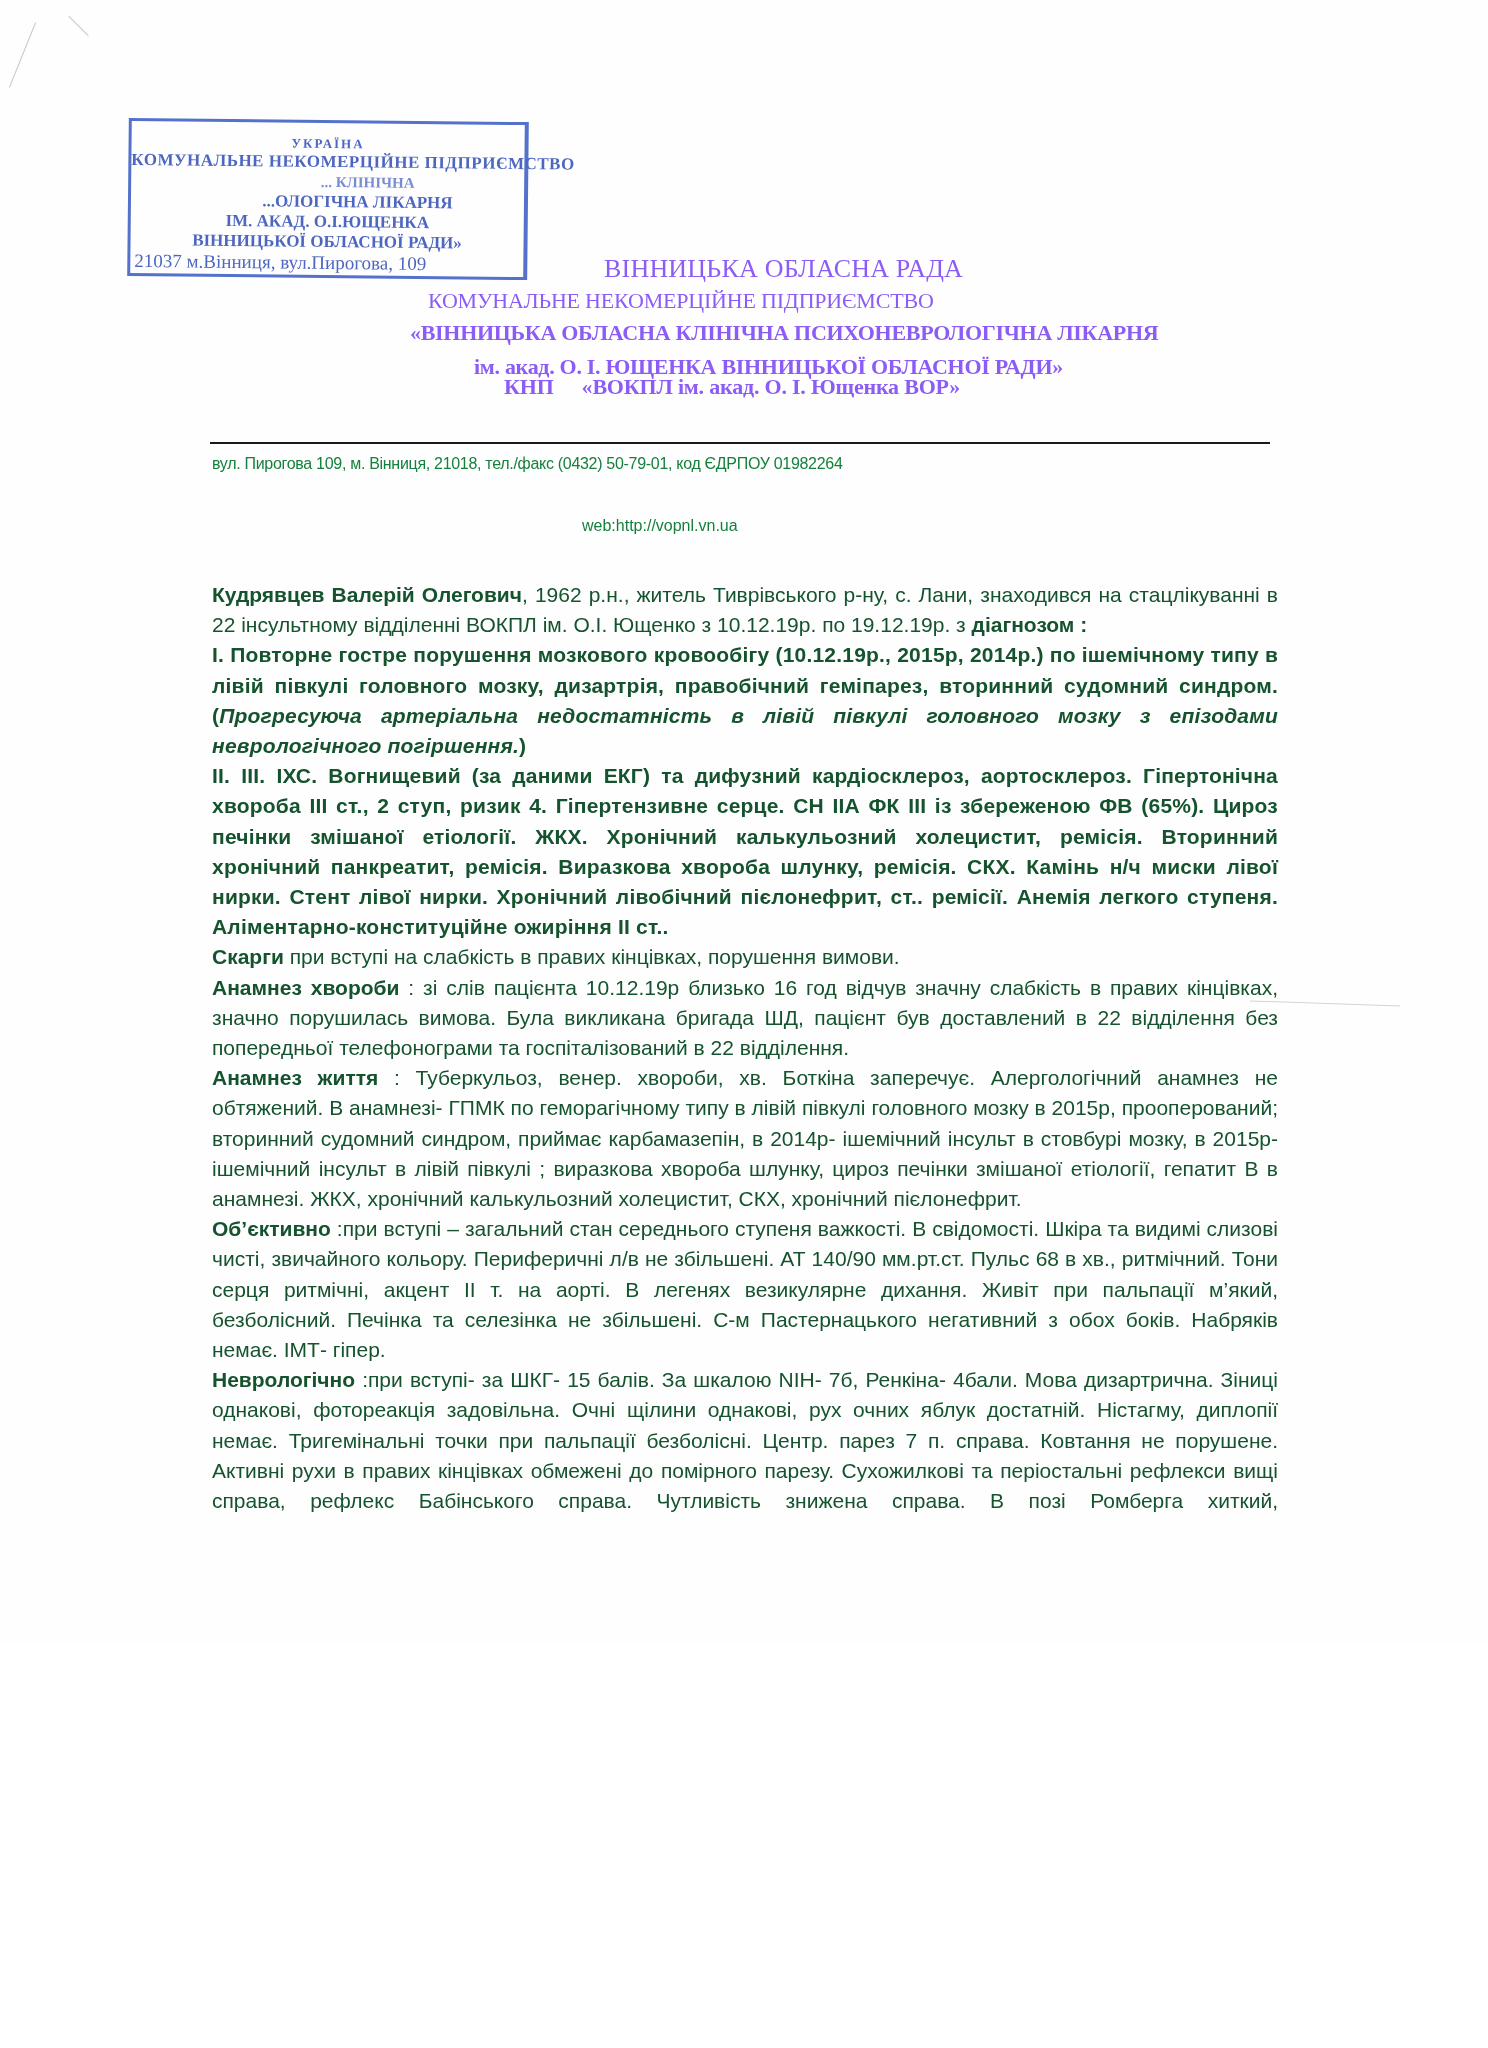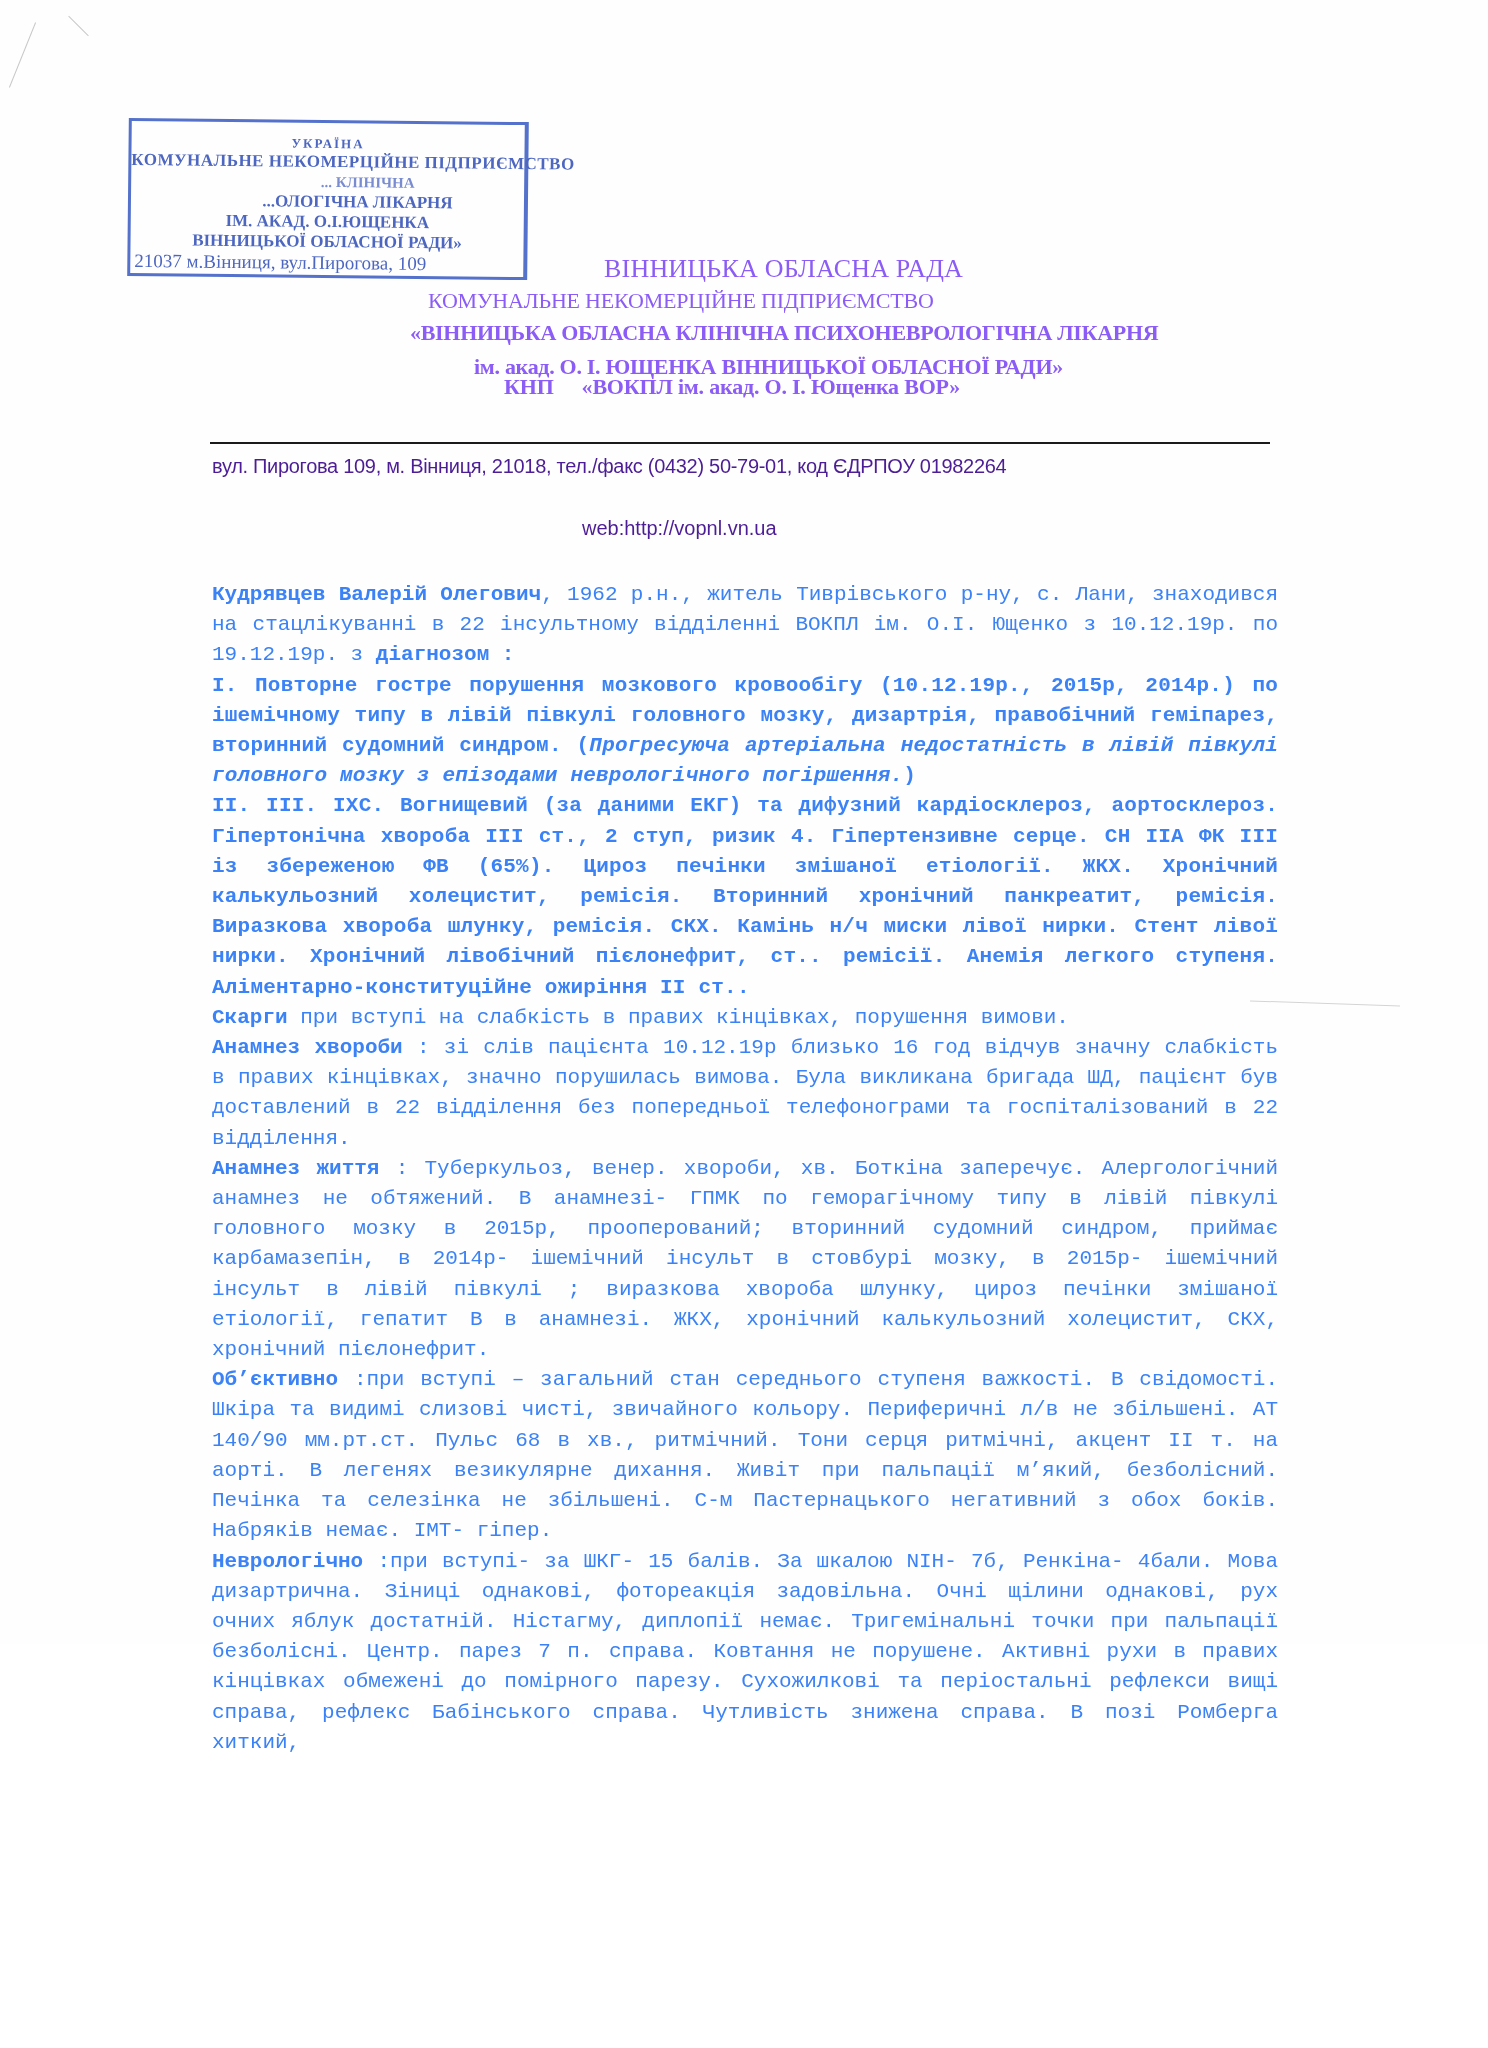--- a/index.html
+++ b/index.html
@@ -21,31 +21,31 @@
   .hdr { position: absolute; white-space: nowrap; font-size: 25px; line-height: 1; color: #8b5cf6; font-family: Liberation Serif, serif; }
   .h-council { left: 604px; top: 256px; font-size: 26px; letter-spacing: 0.2px; }
   .h-enterprise { left: 428px; top: 290px; font-size: 22px; letter-spacing: -0.2px; }
   .h-hospital { left: 410px; top: 322px; font-size: 22px; font-weight: bold; letter-spacing: -0.3px; }
   .h-named { left: 474px; top: 356px; font-size: 22px; font-weight: bold; letter-spacing: -0.3px; }
   .h-short { left: 504px; top: 376px; font-size: 22px; font-weight: bold; letter-spacing: -0.2px; }
   .h-short .gap { display: inline-block; width: 28px; }
 
   .rule { position: absolute; left: 210px; top: 442px; width: 1060px; height: 2px; background: #1a1a1a; }
 
-  .addr { position: absolute; white-space: nowrap; font-size: 20px; line-height: 1; color: #4c1d95; }
+  .addr { position: absolute; white-space: nowrap; font-size: 16px; line-height: 1; color: #15803d; }
   .a1 { left: 212px; top: 456px; letter-spacing: -0.3px; }
   .a2 { left: 212px; top: 487px; letter-spacing: -0.3px; }
   .a2 .email { text-decoration: underline; }
   .a3 { left: 582px; top: 518px; }
 
   .title { position: absolute; left: 328px; top: 550px; font-size: 22px; font-weight: bold; white-space: nowrap; letter-spacing: -0.2px; }
   .title .num { margin-left: 22px; }
 
   
-  .body { position: absolute; left: 212px; top: 580px; width: 1066px; font-size: 21px; line-height: 30.2px; color: #3b82f6; text-align: justify; font-family: Liberation Mono, monospace; }
+  .body { position: absolute; left: 212px; top: 580px; width: 1066px; font-size: 21px; line-height: 30.2px; color: #14532d; text-align: justify; }
   .body p { margin: 0; }
   .body .b { font-weight: bold; }
   .body .i { font-style: italic; }
   .body .diag { font-weight: bold; letter-spacing: 0.2px; }
   .body .lab { font-weight: bold; }
   .body .last { text-align-last: justify; }
 
   
   .mark { position: absolute; background: #c8c8c8; }
 </style>

